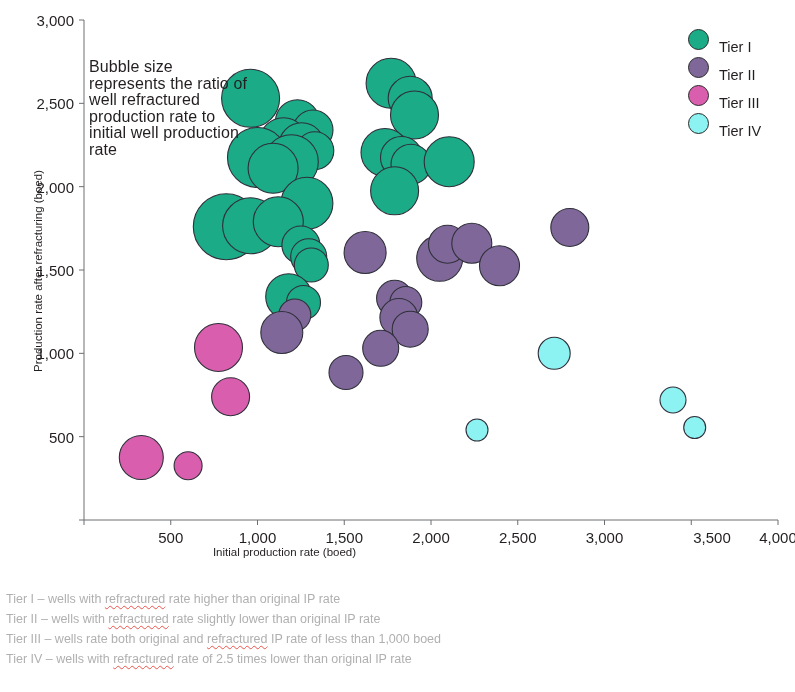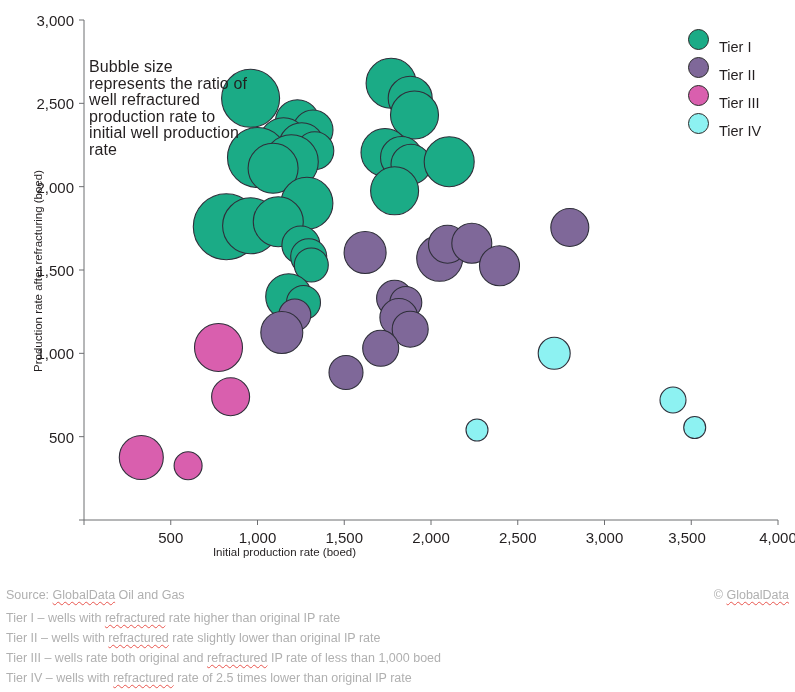--- a/index.html
+++ b/index.html
@@ -231,28 +231,20 @@
         <span class="legend-label">Tier IV</span>
       </div>
     </div>
 
   <div id="x-axis-title">
     <span>Initial production rate (boed)</span>
   </div>
   <div id="y-axis-title">Production rate after refracturing (boed)</div>
 
   <div id="footer">
-    <div class="footer-row">
-      <div class="footer-left">
-        <span>Source: </span><span class="sp">GlobalData</span><span> Oil and Gas</span>
-      </div>
-      <div class="footer-right">
-        <span>© </span><span class="sp">GlobalData</span>
-      </div>
-    </div>
     <div id="tier-defs">
         <div class="footer-row">
           <div class="footer-left"><span>Tier I – wells with </span><span class="sp">refractured</span><span> rate higher than original IP rate</span></div>
         </div>
         <div class="footer-row">
           <div class="footer-left"><span>Tier II – wells with </span><span class="sp">refractured</span><span> rate slightly lower than original IP rate</span></div>
         </div>
         <div class="footer-row">
           <div class="footer-left"><span>Tier III – wells rate both original and </span><span class="sp">refractured</span><span> IP rate of less than 1,000 boed</span></div>
         </div>
@@ -267,15 +259,15 @@
     <div class="tick-label ytick" style="left: 28px; top: 262px;">1,500</div>
     <div class="tick-label ytick" style="left: 28px; top: 178.667px;">2,000</div>
     <div class="tick-label ytick" style="left: 28px; top: 95.3333px;">2,500</div>
     <div class="tick-label ytick" style="left: 28px; top: 12px;">3,000</div>
     <div class="tick-label xtick" style="left: 140.75px; top: 529px;">500</div>
     <div class="tick-label xtick" style="left: 227.5px; top: 529px;">1,000</div>
     <div class="tick-label xtick" style="left: 314.25px; top: 529px;">1,500</div>
     <div class="tick-label xtick" style="left: 401px; top: 529px;">2,000</div>
     <div class="tick-label xtick" style="left: 487.75px; top: 529px;">2,500</div>
     <div class="tick-label xtick" style="left: 574.5px; top: 529px;">3,000</div>
-    <div class="tick-label xtick" style="left: 657px; top: 529px;">3,500</div>
+    <div class="tick-label xtick" style="left: 682px; top: 529px;">3,500</div>
     <div class="tick-label xtick" style="left: 748px; top: 529px;">4,000</div>
   </div>
 
 </body></html>

